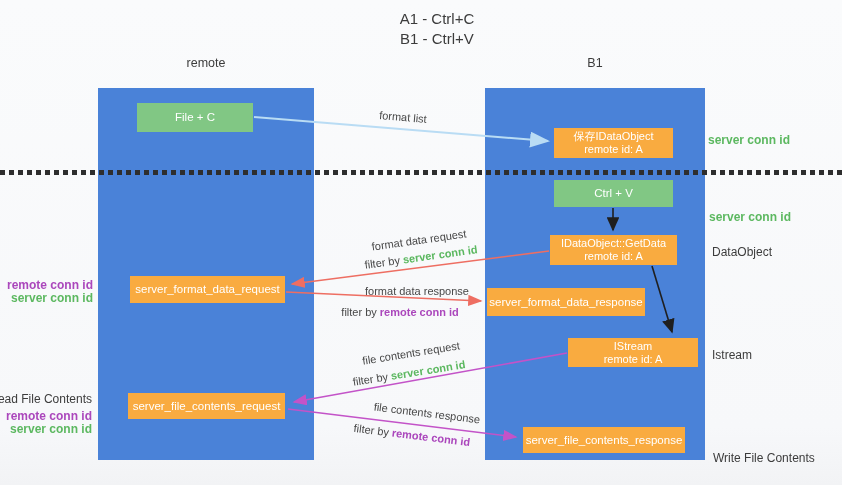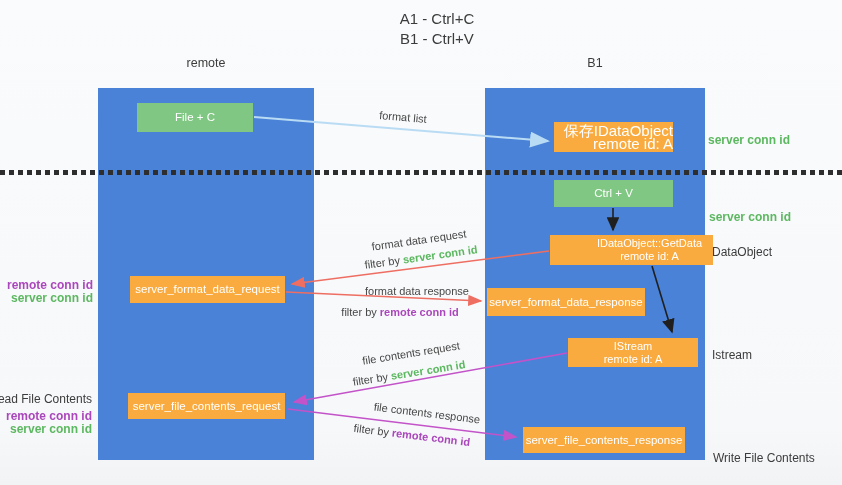--- a/index.html
+++ b/index.html
@@ -40,23 +40,23 @@
   }
   .node{
     position:absolute;z-index:4;
     display:flex;flex-direction:column;align-items:center;justify-content:center;
     color:#ffffff;text-align:center;
     font-size:11.5px;line-height:13px;
   }
   .node.green{background:var(--node-green,#81c784);}
   .node.orange{background:var(--node-orange,#f9ab40);}
   #n-ctrl-c{left:137px;top:103px;width:116px;height:29px;}
-  #n-save-obj{left:554px;top:122px;width:119px;height:30px;font-size:15px;align-items:flex-end;}
+  #n-save-obj{left:554px;top:128px;width:119px;height:30px;font-size:11px;}
   #n-ctrl-v{left:554px;top:180px;width:119px;height:27px;}
-  #n-getdata{left:550px;top:235px;width:127px;height:30px;font-size:11px;padding-left:36px;}
+  #n-getdata{left:550px;top:235px;width:127px;height:30px;font-size:11px;}
   #n-fmt-req{left:130px;top:276px;width:155px;height:27px;}
   #n-fmt-resp{left:487px;top:288px;width:158px;height:28px;}
   #n-istream{left:568px;top:338px;width:130px;height:29px;font-size:11px;}
   #n-file-req{left:128px;top:393px;width:157px;height:26px;}
   #n-file-resp{left:523px;top:427px;width:162px;height:26px;}
   .arrows{position:absolute;left:0;top:0;z-index:5;pointer-events:none;}
   .ln{fill:none;}
   .ln.blue{stroke:var(--arrow-light-blue,#b9dcf4);stroke-width:2;}
   .ln.black{stroke:var(--arrow-black,#1f1f1f);stroke-width:1.6;}
   .ln.red{stroke:var(--arrow-red,#ee6e62);stroke-width:1.6;}

